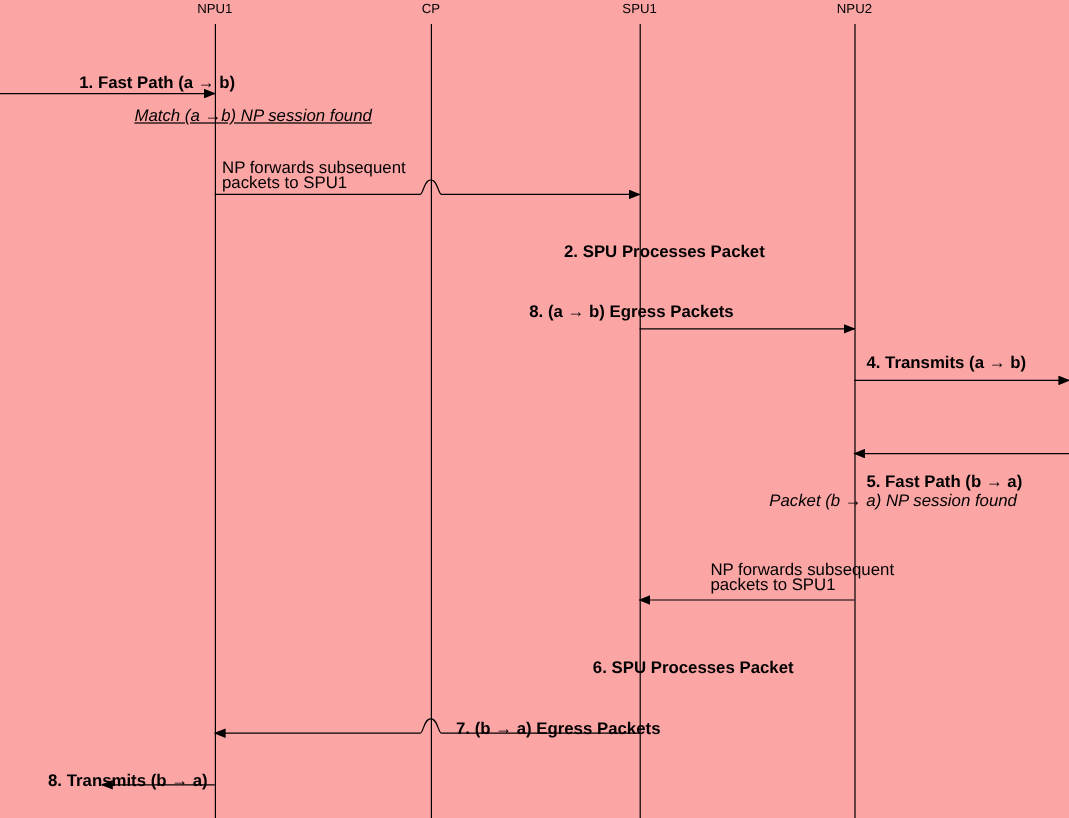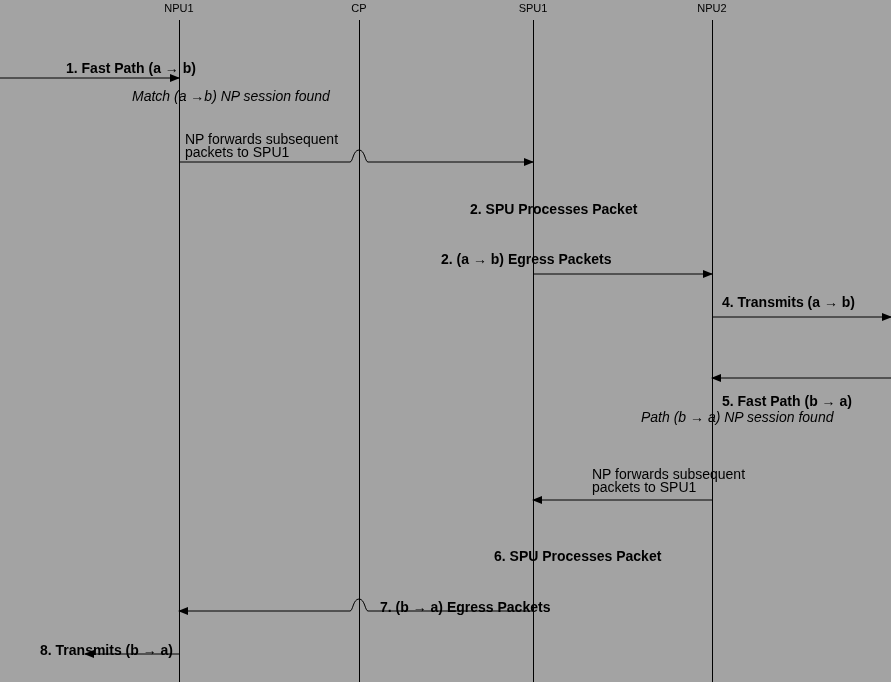--- a/index.html
+++ b/index.html
@@ -9,21 +9,21 @@
   }
   body {
     font-family: "Liberation Sans", sans-serif;
     color: #000000;
   }
   #canvas {
     position: relative;
     width: 891px;
     height: 682px;
     overflow: hidden;
-    background: #a3a3a3;
+    background: #fca5a5;
   }
   .lifeline-label {
     position: absolute;
     font-size: 11px;
     color: #000;
     text-align: center;
     white-space: nowrap;
     transform: translateX(-50%);
   }
   .lifeline {
@@ -91,32 +91,32 @@
     <line x1="891" y1="378" x2="712" y2="378" stroke="#000" stroke-width="1" marker-end="url(#arrowL)"></line>
 
     <line x1="712" y1="500" x2="533" y2="500" stroke="#000" stroke-width="1" marker-end="url(#arrowL)"></line>
 
     <path d="M533,611 L368,611 C365,611 365,599 359,599 C353,599 353,611 350,611 L179,611" stroke="#000" stroke-width="1" fill="none" marker-end="url(#arrowL)"></path>
 
     <line x1="179" y1="654" x2="85" y2="654" stroke="#000" stroke-width="1" marker-end="url(#arrowL)"></line>
   </svg>
 
   <div class="msg-label bold" style="left:66px; top:60px;">1. Fast Path  (a → b)</div>
-  <div class="msg-label italic" style="left:132px; top:88px;">Match (a →b) NP session found</div>
+  <div class="msg-label italic" style="left:112px; top:88px;text-decoration:underline;">Match (a →b) NP session found</div>
 
   <div class="msg-label multiline" style="left:185px; top:133px;">
     <div>NP forwards subsequent</div>
     <div>packets to SPU1</div>
   </div>
 
   <div class="msg-label bold" style="left:470px; top:201px;">2. SPU Processes Packet</div>
-  <div class="msg-label bold" style="left:441px; top:251px;">2. (a → b) Egress Packets</div>
+  <div class="msg-label bold" style="left:441px; top:251px;">8. (a → b) Egress Packets</div>
   <div class="msg-label bold" style="left:722px; top:294px;">4. Transmits (a → b)</div>
   <div class="msg-label bold" style="left:722px; top:393px;">5. Fast Path  (b → a)</div>
-  <div class="msg-label italic" style="left:641px; top:409px;">Path (b → a) NP session found</div>
+  <div class="msg-label italic" style="left:641px; top:409px;">Packet (b → a) NP session found</div>
 
   <div class="msg-label multiline" style="left:592px; top:468px;">
     <div>NP forwards subsequent</div>
     <div>packets to SPU1</div>
   </div>
 
   <div class="msg-label bold" style="left:473px; top:548px;padding-left:21px;">6. SPU Processes Packet</div>
   <div class="msg-label bold" style="left:380px; top:599px;text-align:right;">7. (b → a) Egress Packets</div>
   <div class="msg-label bold" style="left:40px; top:631px;margin-top:11px;">8. Transmits (b → a)</div>
 

